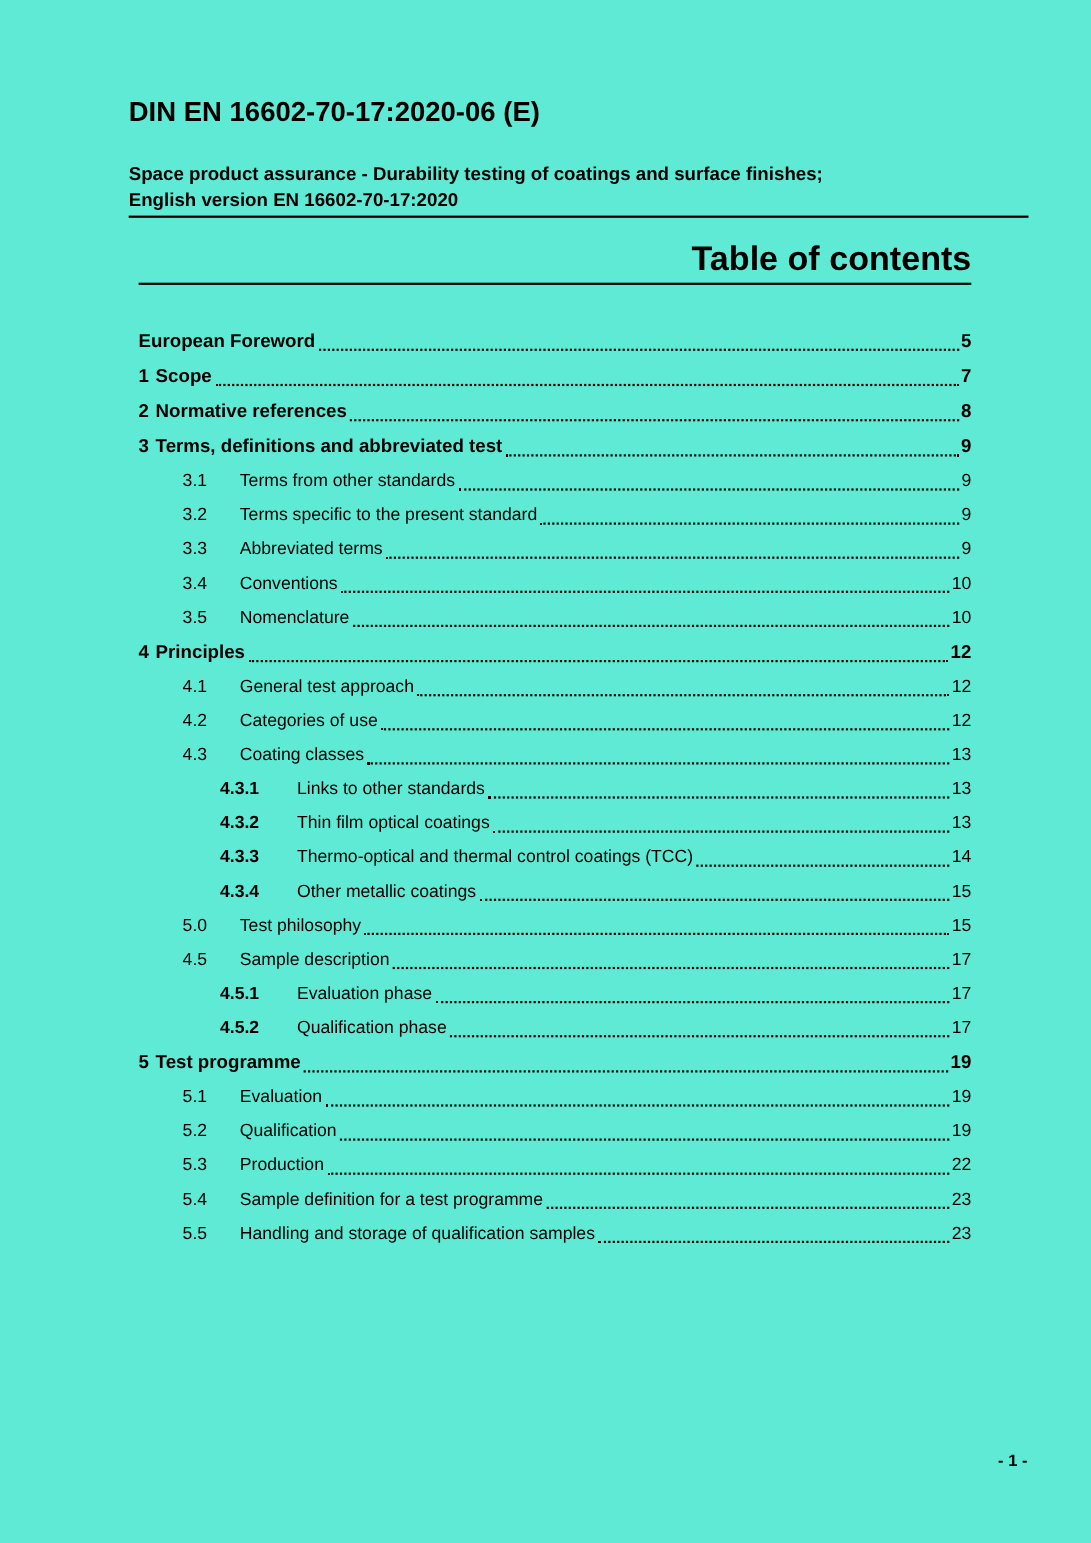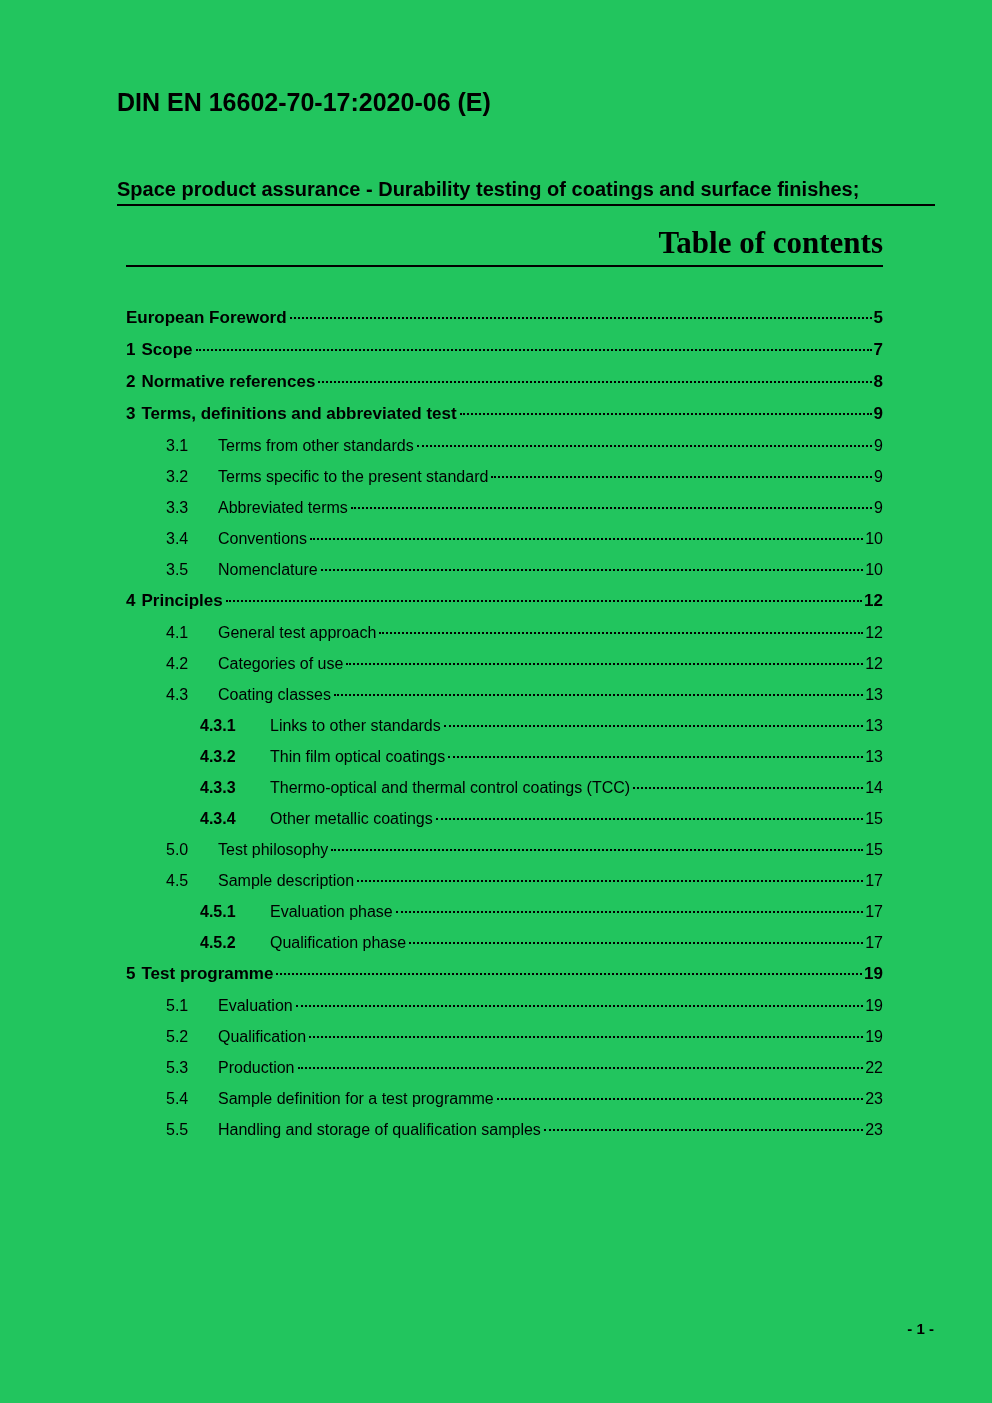--- a/index.html
+++ b/index.html
@@ -7,63 +7,62 @@
   body {
     width: 992px; height: 1403px;
     font-family: "Liberation Sans", "DejaVu Sans", sans-serif;
     color: #000;
     position: relative;
     overflow: hidden;
   }
   .page {
     position: relative;
     width: 992px; height: 1403px;
-    background: #22c55e;
+    background: #5eead4;
   }
   .content {
     position: relative;
     margin-left: 117px;
     margin-right: 57px;   
     padding-top: 88px;
   }
   .doc-code {
     font-size: 25px;
     font-weight: bold;
     line-height: 28px;
     letter-spacing: 0;
   }
   .subtitle {
-    margin-top: 62px;
-    font-size: 20px;
+    margin-top: 31px;
+    font-size: 17px;
     font-weight: bold;
     line-height: 23px;
   }
   .rule {
     border: none;
     border-top: 2px solid #000;
     height: 0;
   }
   .rule-1 { margin-top: 3px; }
   .toc-area {
     margin-left: 9px;    
     margin-right: 52px;  
   }
   .toc-title {
     margin-top: 20px;
     font-size: 31px;
     font-weight: bold;
     line-height: 34px;
     text-align: right;
-    font-family: Liberation Serif, serif;
   }
   .rule-2 { margin-top: 5px; }
   .toc { margin-top: 42px; }
   .toc-row {
     display: flex;
-    align-items: center;
+    align-items: flex-end;
     font-size: 16px;
     line-height: 17px;
     margin-bottom: 14px;
     white-space: nowrap;
   }
   .toc-row.level-0 {
     font-size: 17px;
     font-weight: bold;
     line-height: 18px;
     margin-top: 10px;
@@ -91,20 +90,21 @@
 </style>
 </head>
 <body>
 
 <div class="page">
   <div class="content">
     <div class="doc-code">DIN EN 16602-70-17:2020-06 (E)</div>
 
     <div class="subtitle">
       <div>Space product assurance - Durability testing of coatings and surface finishes;</div>
+      <div>English version EN 16602-70-17:2020</div>
     </div>
 
     <div class="rule rule-1"></div>
 
     <div class="toc-area">
       <div class="toc-title">Table of contents</div>
 
       <div class="rule rule-2"></div>
 
       <div class="toc" id="toc">

